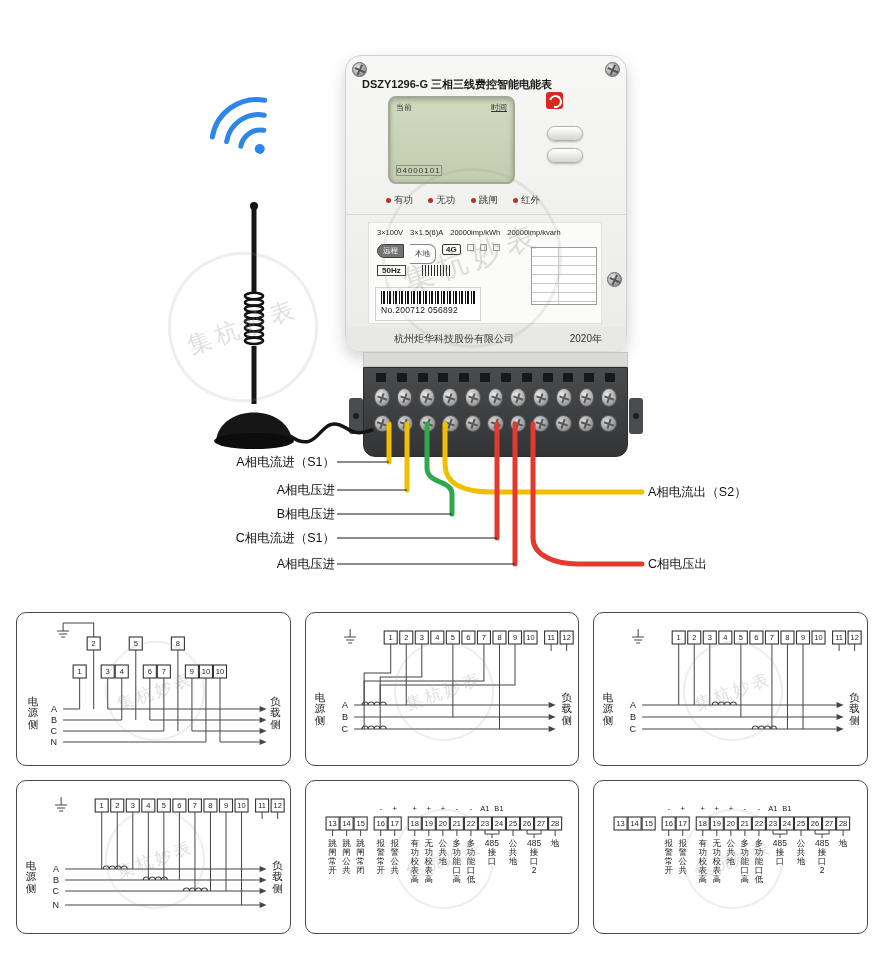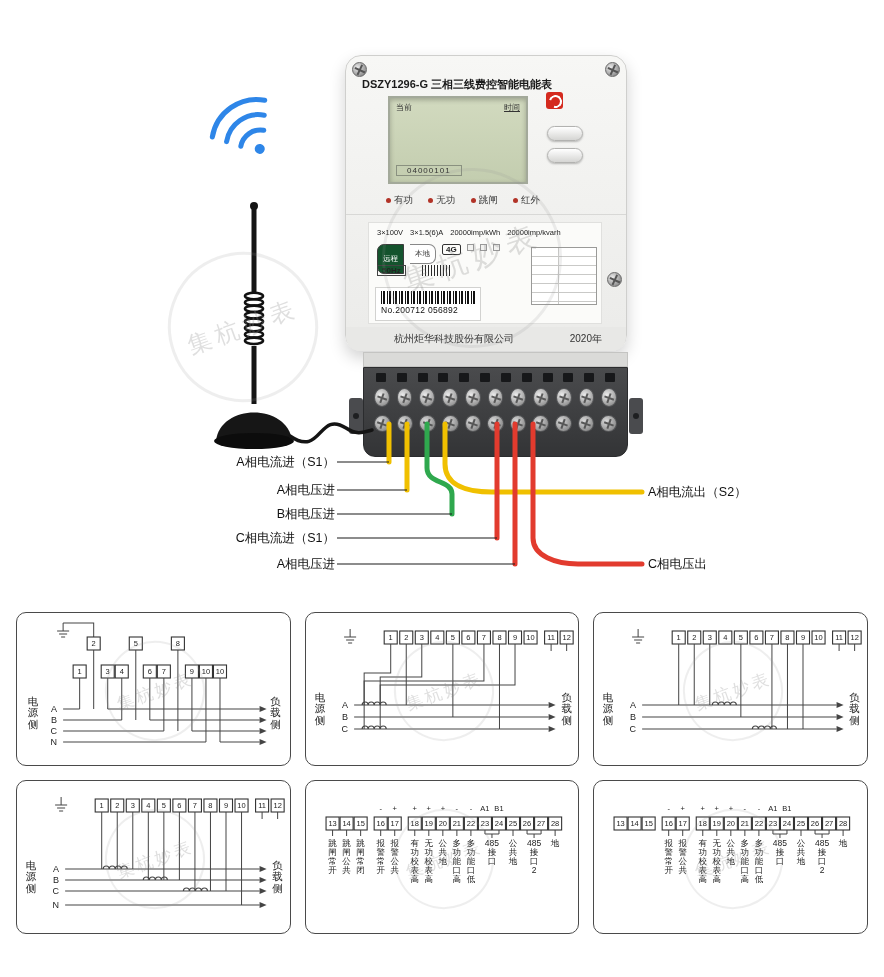--- a/index.html
+++ b/index.html
@@ -19,47 +19,47 @@
   .screw::before,.screw::after{content:"";position:absolute;left:50%;top:50%;width:11px;height:1.6px;
     background:#555;transform:translate(-50%,-50%) rotate(25deg);}
   .screw::after{transform:translate(-50%,-50%) rotate(115deg);}
   .s1{left:352px;top:62px}.s2{left:605px;top:62px}.s3{left:607px;top:272px}
   .meter-title{position:absolute;left:362px;top:77px;width:214px;text-align:left;
     font-size:11px;font-weight:700;color:#1b1b1b;white-space:nowrap;}
   .brand-logo{position:absolute;left:546px;top:92px;width:17px;height:17px;background:#d42a1e;
     border-radius:3px;}
   .brand-logo::before{content:"";position:absolute;left:3px;top:3px;width:9px;height:9px;
     border:2px solid #fff;border-left-color:transparent;border-radius:50%;transform:rotate(-30deg);}
-  .lcd{position:absolute;left:388px;top:96px;width:140px;height:88px;border-radius:0;
+  .lcd{position:absolute;left:388px;top:96px;width:127px;height:88px;border-radius:8px;
     background:linear-gradient(#d2dabf,#c3cdaf);border:2px solid #a3a99a;
     box-shadow:inset 0 2px 5px rgba(0,0,0,.25);}
   .lcd-cur{position:absolute;left:6px;top:4px;font-size:8px;color:#333;}
   .lcd-time{position:absolute;right:6px;top:4px;font-size:8px;color:#333;text-decoration:underline;}
   .lcd-main{position:absolute;left:0;right:0;top:24px;text-align:center;
     font-family:"DejaVu Sans Mono",monospace;font-weight:700;font-size:26px;color:#222b1e;letter-spacing:1px;}
   .lcd-code{position:absolute;left:6px;bottom:6px;font-size:8px;letter-spacing:1px;color:#333;
-    border:1px solid #8a9180;padding:0 10px;}
+    border:1px solid #8a9180;padding:0 0;}
   .mbtn{position:absolute;left:547px;width:36px;height:15px;border-radius:8px;
     background:linear-gradient(#fff,#d5d5d3);border:1px solid #b2b2b0;box-shadow:0 1px 2px rgba(0,0,0,.25);}
   .b1{top:126px}.b2{top:148px}
   .indicators{position:absolute;left:386px;top:194px;width:154px;display:flex;
     justify-content:space-between;font-size:9.5px;color:#333;}
   .ind{display:flex;align-items:center;}
   .ind em{font-style:normal;}
   .led{display:inline-block;width:5px;height:5px;border-radius:50%;background:#b23327;margin-right:3px;}
   .seam{position:absolute;left:346px;top:214px;width:280px;height:1px;background:#d8d8d6;}
 
   
   .plate{position:absolute;left:368px;top:222px;width:234px;height:102px;background:#fbfbf9;
     border:1px solid #e0e0de;}
   .prow{position:absolute;left:8px;display:flex;align-items:flex-start;white-space:nowrap;}
   .r1{top:5px;gap:7px;font-size:7.5px;color:#222;}
   .r2{top:21px;gap:6px;}
   .r3{top:42px;gap:16px;}
-  .pill-remote{background:#14532d;color:#fff;font-size:7.5px;padding:9px 5px;border:1px solid #3c3c3c;
+  .pill-remote{background:#737373;color:#fff;font-size:7.5px;padding:1px 5px;border:1px solid #3c3c3c;
     border-radius:7px 0 0 7px;}
   .pill-local{background:#fff;color:#333;font-size:7.5px;padding:4px 5px;border:1px solid #888;
     border-left:none;border-radius:0 7px 7px 0;}
   .badge4g{font-size:8px;font-weight:700;border:1px solid #333;border-radius:2px;padding:0 3px;color:#222;}
   .cert{width:7px;height:7px;border:1px solid #999;background:#f2f2f0;}
   .freq{font-size:8px;font-weight:700;border:1px solid #444;padding:0 4px;color:#222;}
   .mini-barcode{width:30px;height:11px;
     background:repeating-linear-gradient(90deg,#2a2a2a 0 1px,transparent 1px 3px);}
   .spec-table{position:absolute;right:4px;top:24px;width:66px;height:58px;border:1px solid #9a9a98;
     background:repeating-linear-gradient(180deg,#fff 0 8px,#c9c9c7 8px 9px);}

